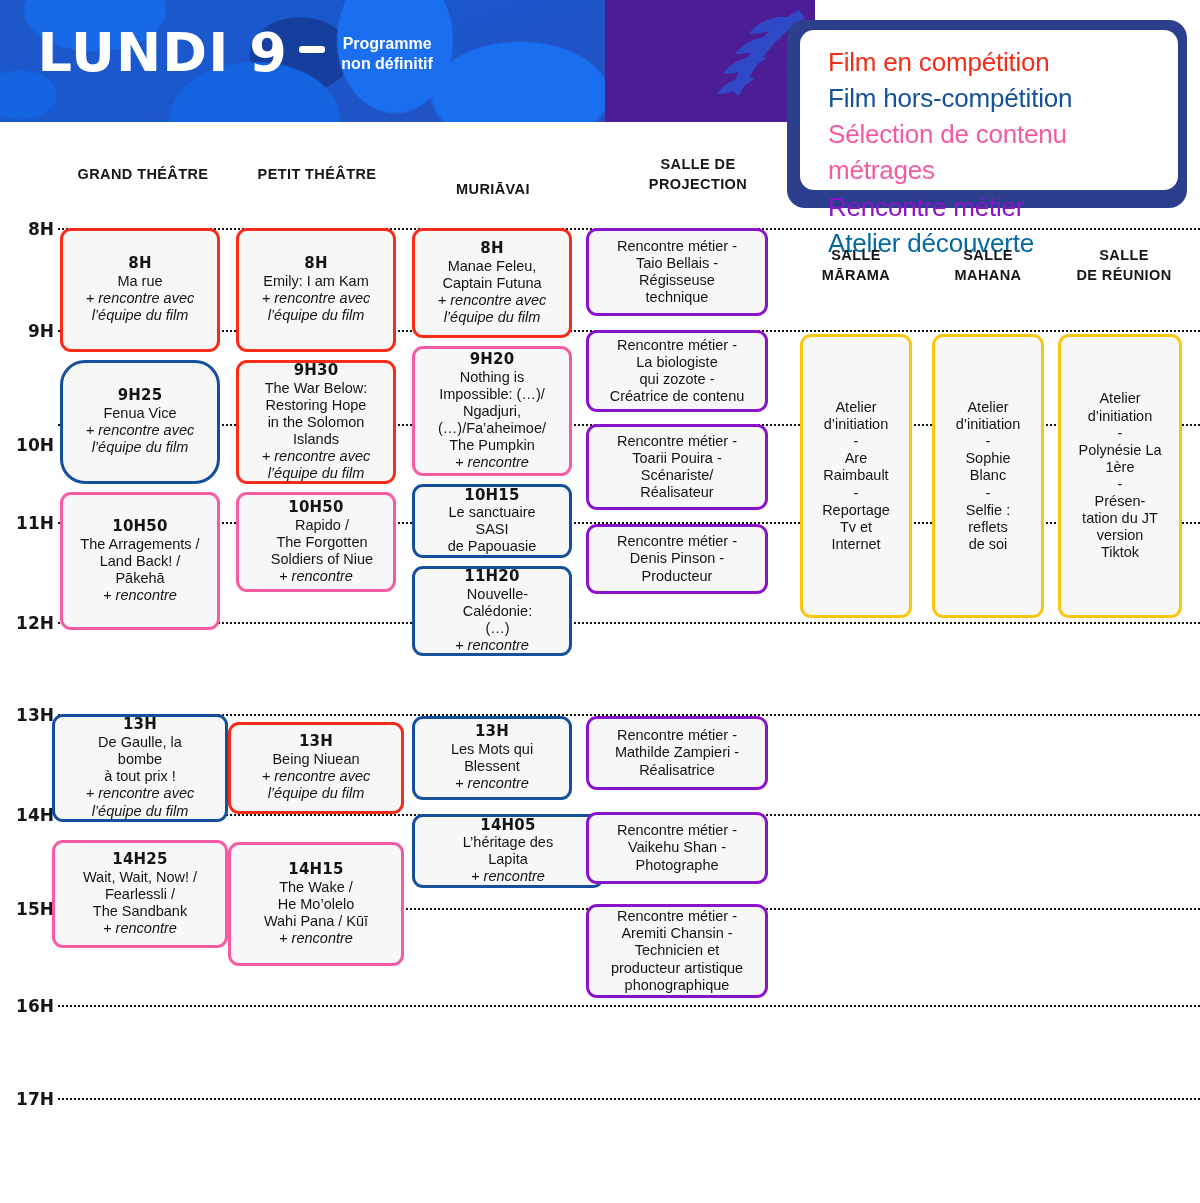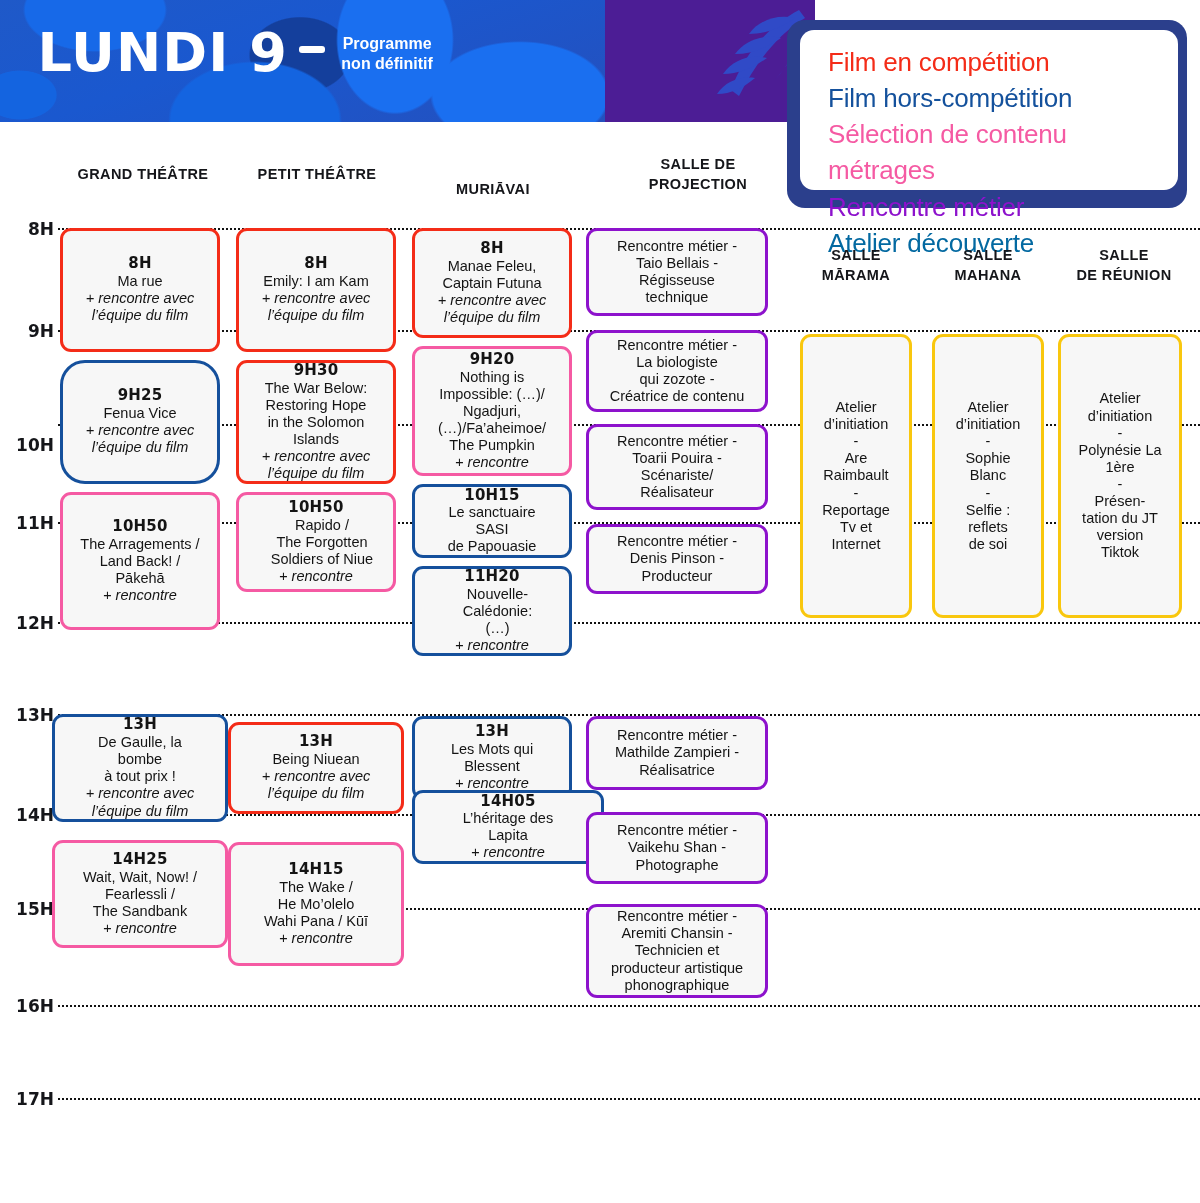--- a/index.html
+++ b/index.html
@@ -269,21 +269,21 @@
 Calédonie:
 (…)</div>
       <div class="r" style="white-space: pre-line;">+ rencontre</div>
     </div>
     <div class="card c-blue" style="left: 412px; top: 716px; width: 160px; height: 84px;">
       <div class="t">13H</div>
       <div class="n" style="white-space: pre-line;">Les Mots qui
 Blessent</div>
       <div class="r" style="white-space: pre-line;">+ rencontre</div>
     </div>
-    <div class="card c-blue" style="left: 412px; top: 790px; width: 192px; height: 74px;">
+    <div class="card c-blue" style="left: 412px; top: 814px; width: 192px; height: 74px;">
       <div class="t">14H05</div>
       <div class="n" style="white-space: pre-line;">L’héritage des
 Lapita</div>
       <div class="r" style="white-space: pre-line;">+ rencontre</div>
     </div>
     <div class="card c-purple" style="left: 586px; top: 228px; width: 182px; height: 88px;">
       <div class="n" style="white-space: pre-line;">Rencontre métier -
 Taio Bellais -
 Régisseuse
 technique</div>

